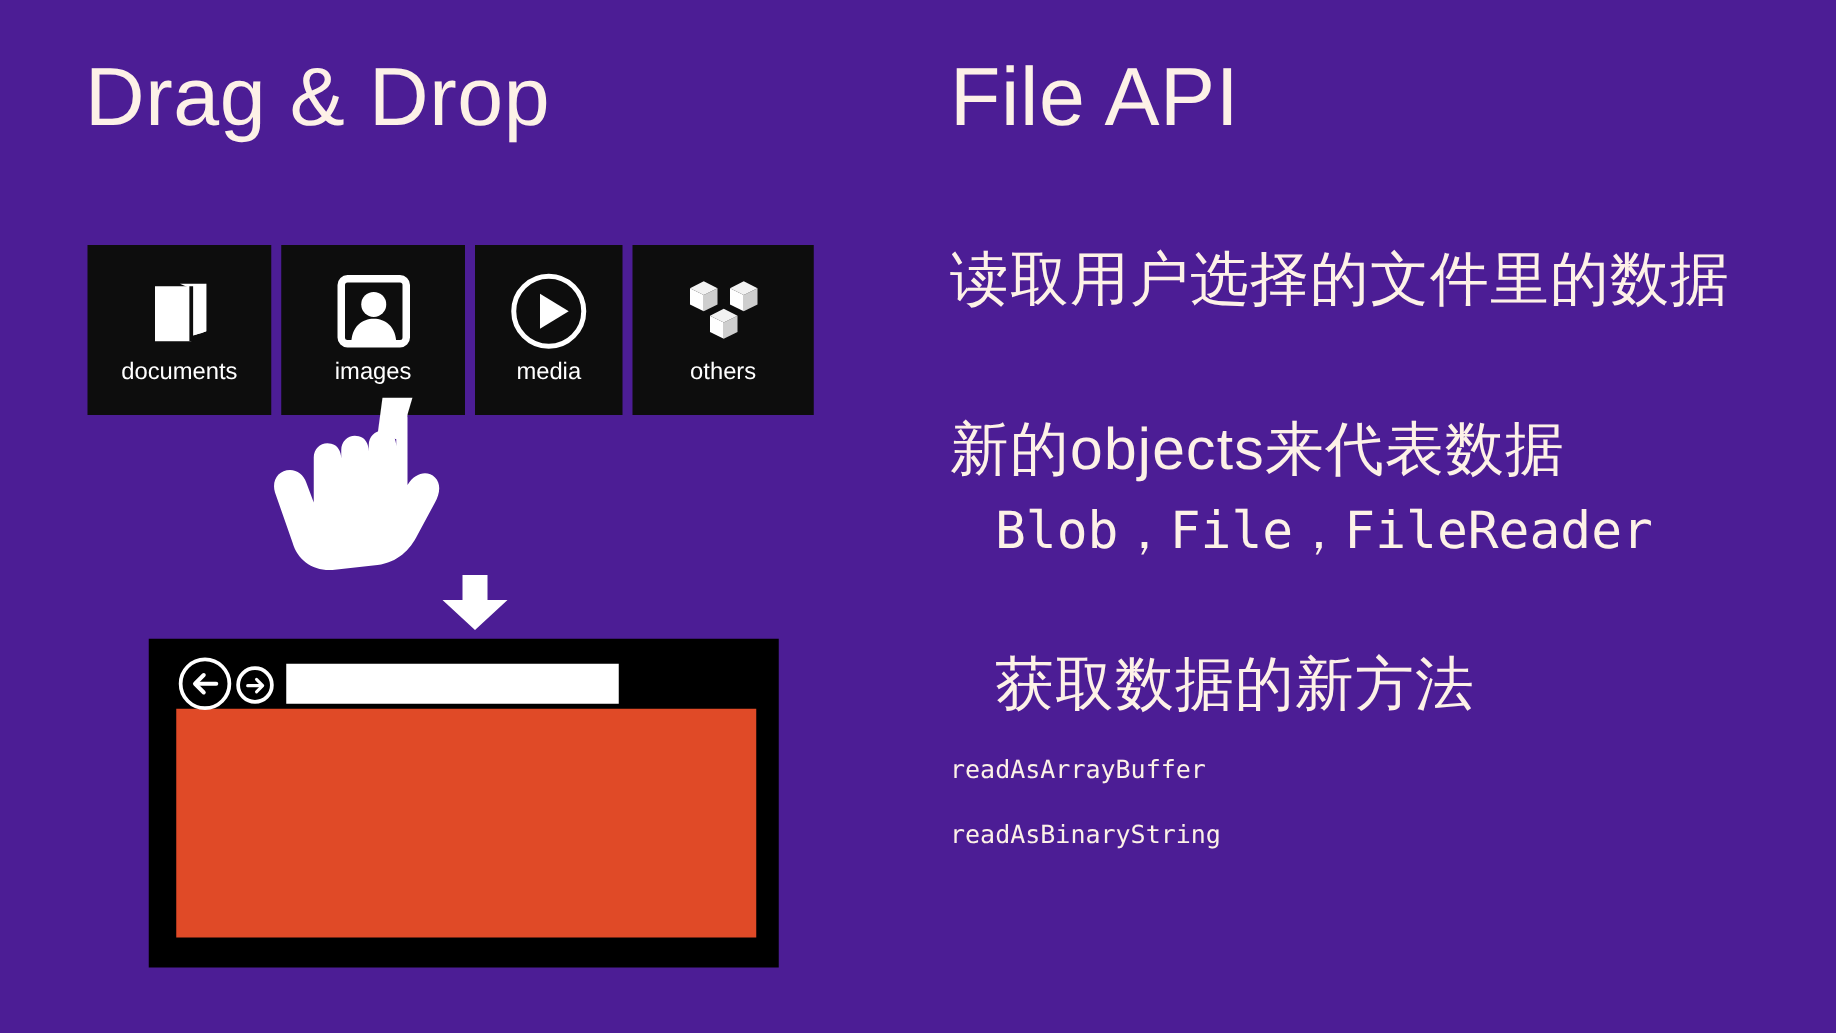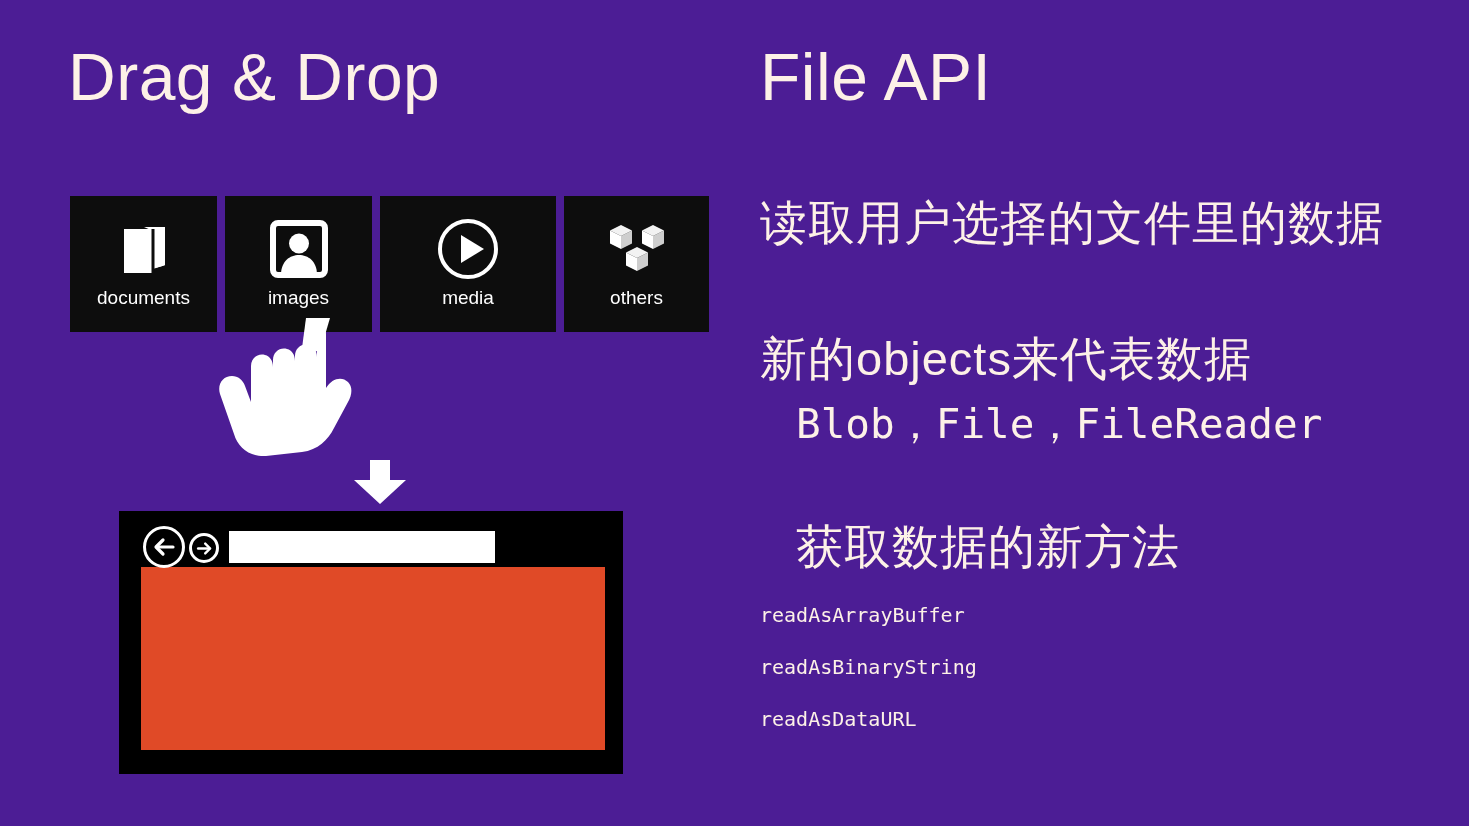--- a/index.html
+++ b/index.html
@@ -45,21 +45,21 @@
     background: #0d0d0d;
     height: 136px;
     box-sizing: border-box;
     display: flex;
     flex-direction: column;
     align-items: center;
     justify-content: flex-start;
   }
   .tile-1 { width: 147px; }
   .tile-2 { width: 147px; }
-  .tile-3 { width: 176px; }
+  .tile-3 { width: 118px; }
   .tile-4 { width: 145px; }
 
   .tile-icon {
     margin-top: 20px;
     height: 66px;
     display: flex;
     align-items: center;
     justify-content: center;
   }
   .tile-label {
@@ -299,16 +299,15 @@
 
   <div class="cn-heading" id="cn-new-objects">新的objects来代表数据</div>
 
   <div class="mono-line" id="mono-objects">Blob，File，FileReader</div>
 
   <div class="cn-heading" id="cn-new-methods">获取数据的新方法</div>
 
   <div id="method-list">
     <div class="method-item">readAsArrayBuffer</div>
     <div class="method-item">readAsBinaryString</div>
-    <div class="method-item">readAsDataURL</div>
   </div>
 
 </div>
 
 </body></html>

